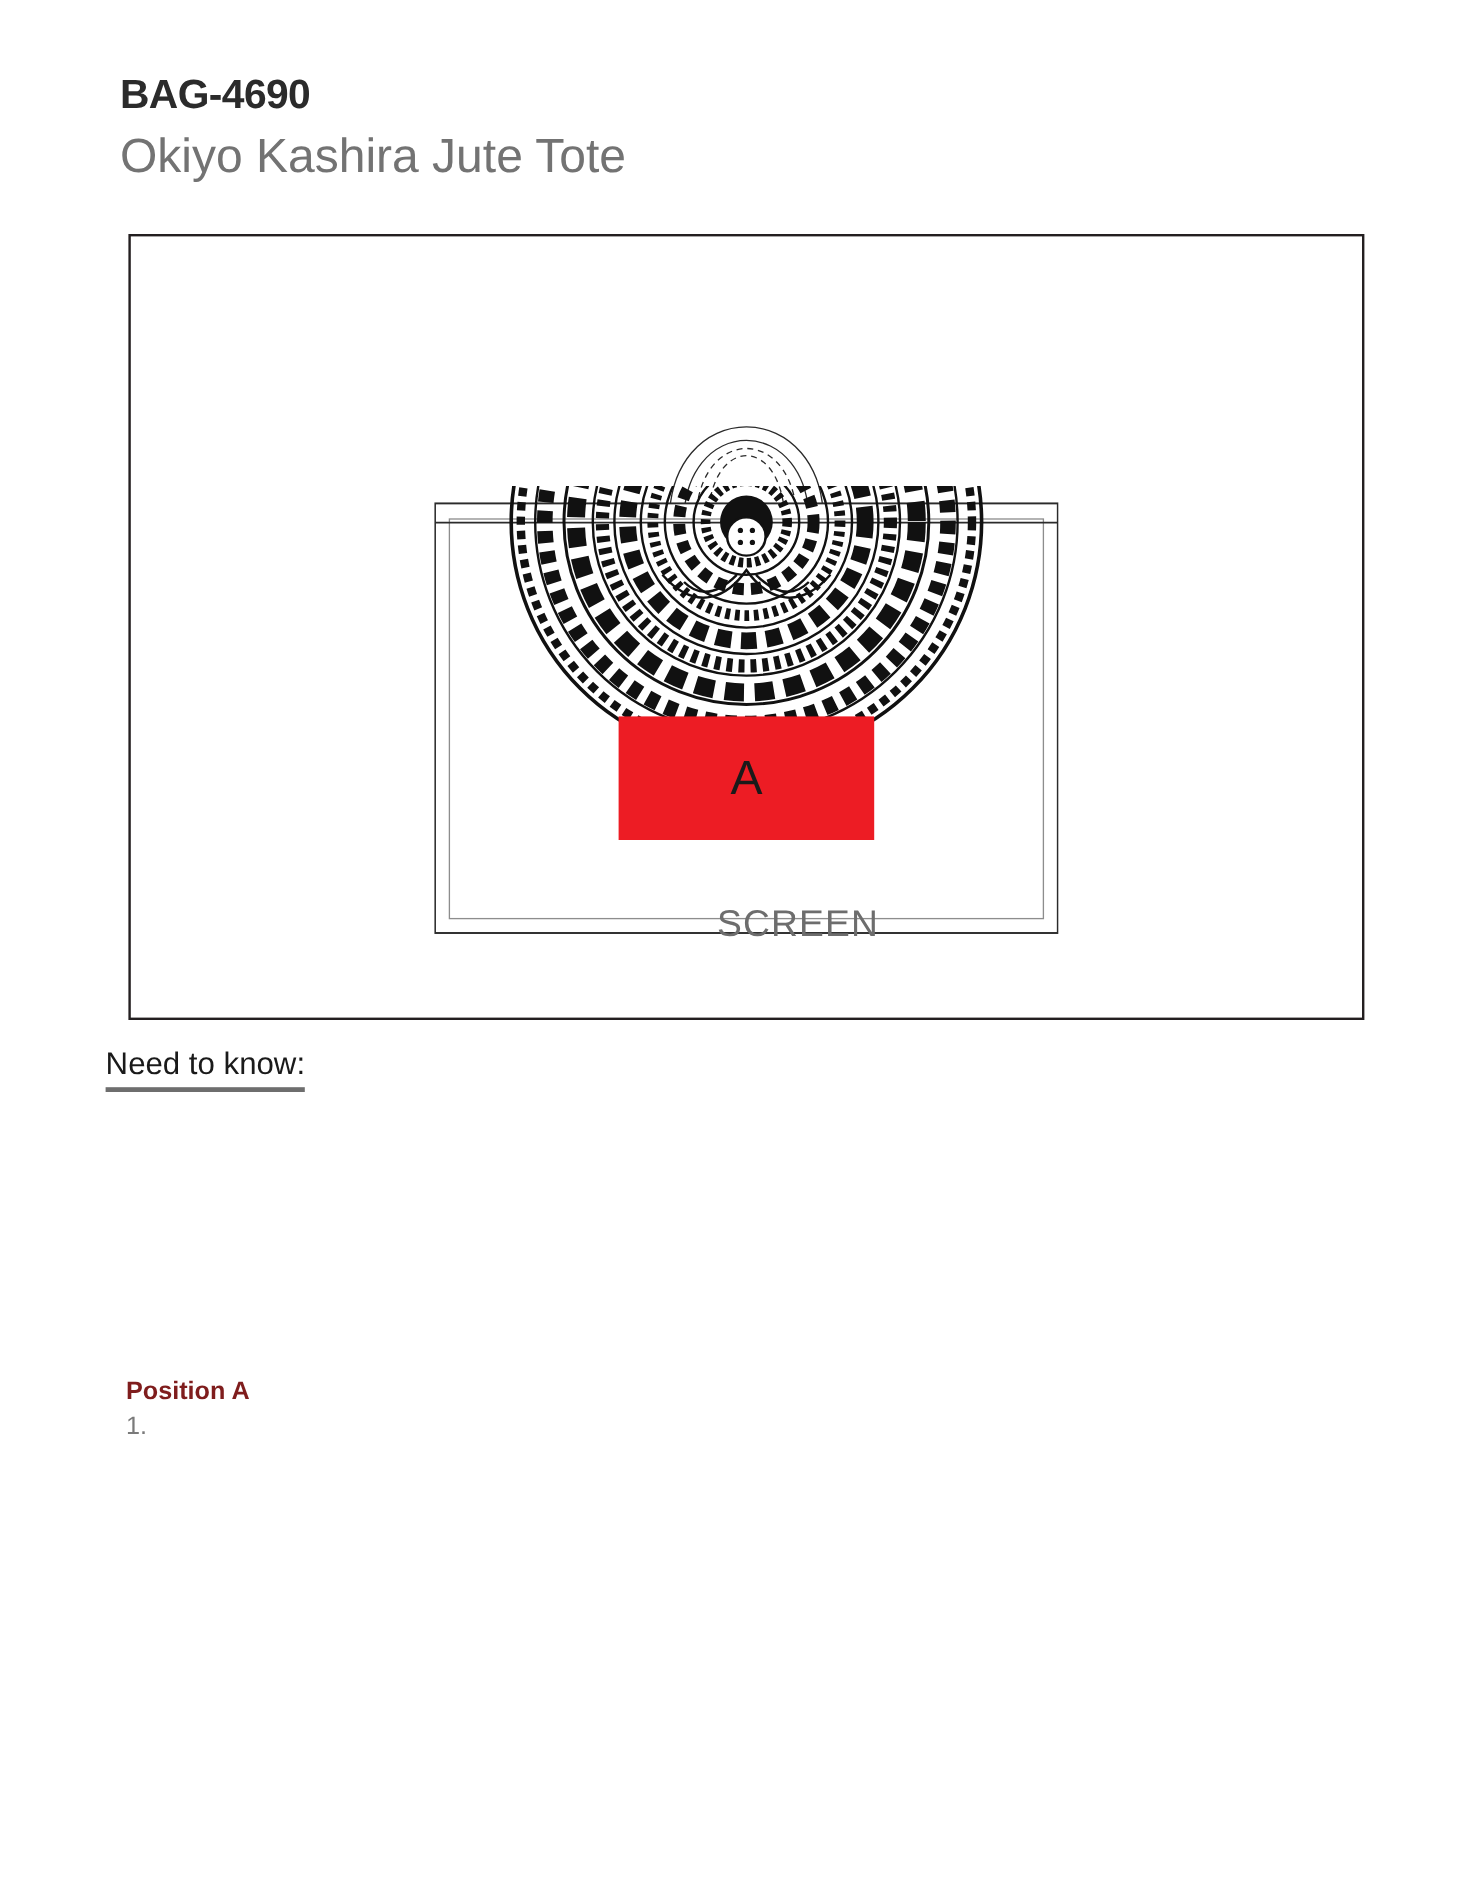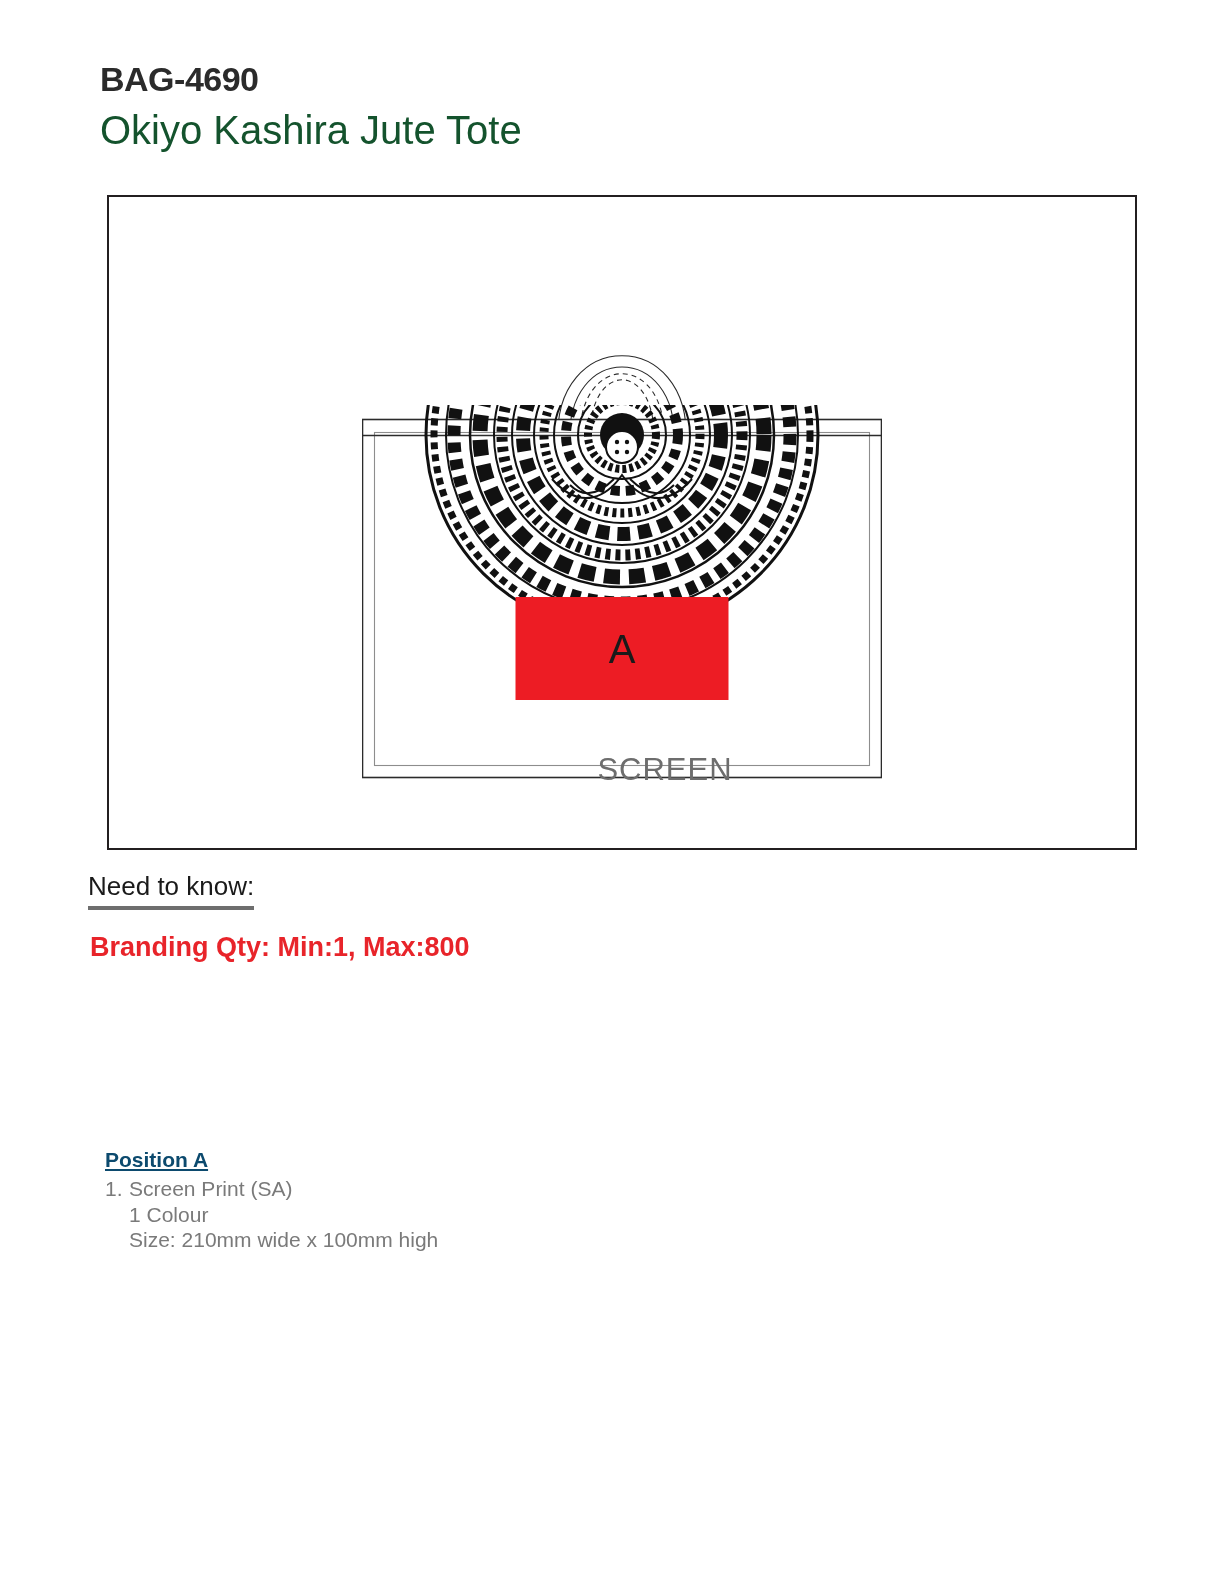--- a/index.html
+++ b/index.html
@@ -35,21 +35,21 @@
     font-size: 34px;
     font-weight: bold;
     color: #2b2b2b;
     letter-spacing: -0.5px;
     line-height: 1.0;
     margin: 0;
   }
   .product-name {
     font-size: 40px;
     font-weight: normal;
-    color: #14532d;
+    color: #737373;
     line-height: 1.1;
     margin: 12px 0 0 0;
   }
 
   
   .brand-logo {
     position: absolute;
     right: 96px;
     top: 66px;
     width: 98px;
@@ -142,23 +142,22 @@
 
   .position-block {
     position: absolute;
     left: 105px;
     top: 1148px;
     width: 800px;
   }
   .position-title {
     font-size: 21px;
     font-weight: bold;
-    color: #0c4a6e;
+    color: #7f1d1d;
     margin: 0 0 4px 0;
-    text-decoration: underline;
   }
   .option-row {
     display: flex;
     align-items: flex-start;
     font-size: 21px;
     color: #7a7a7a;
     line-height: 1.22;
   }
   .option-num {
     width: 24px;
@@ -238,28 +237,22 @@
 
       <div class="print-area">
         <span class="pos-letter">A</span>
       </div>
 
       <div class="method-label">SCREEN</div>
     </div>
   </div>
 
   <div class="section-heading" id="need-to-know-heading">Need to know:</div>
-  <div class="branding-qty">Branding Qty: Min:1, Max:800</div>
 
 
   <div class="position-block">
     <div class="position-title">Position A</div>
     <div class="option-row">
       <span class="option-num">1.</span>
-      <span class="option-lines">
-        <div>Screen Print (SA)</div>
-        <div>1 Colour</div>
-        <div>Size: 210mm wide x 100mm high</div>
-      </span>
     </div>
   </div>
 
 </div>
 
 </body></html>

